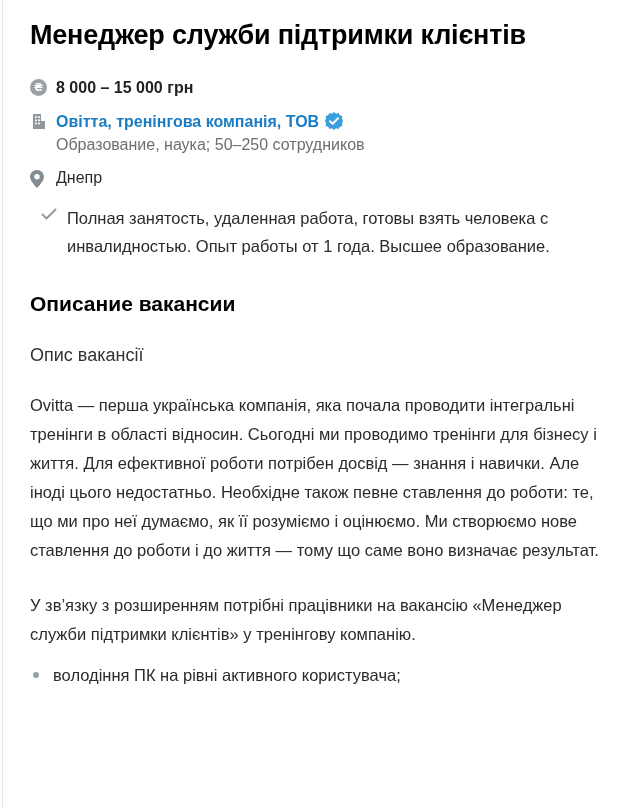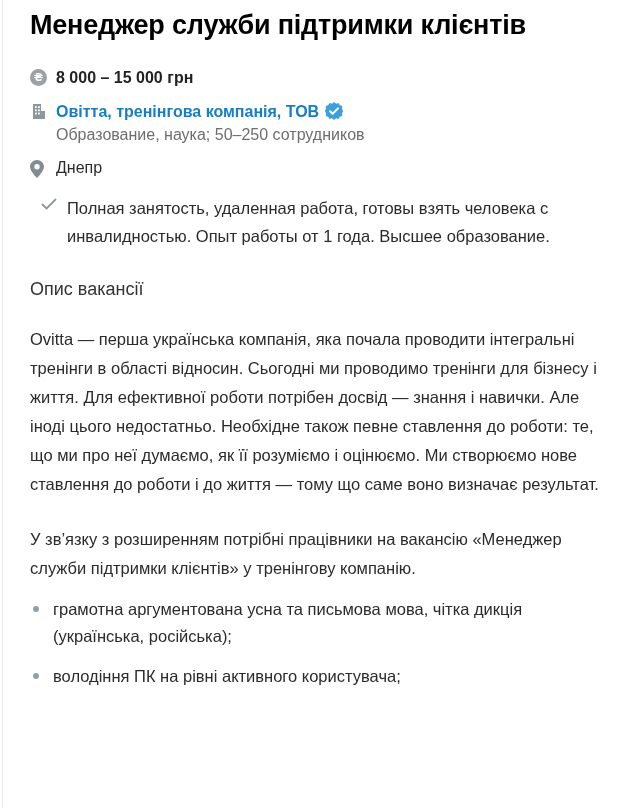--- a/index.html
+++ b/index.html
@@ -20,21 +20,21 @@
   .container {
     padding: 6px 28px 0 30px;
     width: 640px;
   }
   h1.vacancy-title {
     font-size: 27px;
     line-height: 34px;
     font-weight: 700;
     color: #000;
     letter-spacing: -0.2px;
-    margin-top: 2px;
+    margin-top: 12px;
   }
   .summary-row {
     display: flex;
     align-items: flex-start;
   }
   .icon-col {
     width: 26px;
     flex: 0 0 26px;
     display: flex;
     align-items: center;
@@ -180,29 +180,29 @@
 
   <div class="summary-row row-conditions">
     <span class="icon-col">
       <svg width="16" height="16" viewBox="0 0 16 16">
         <path d="M1.5 8.5l4 4L14.5 3.5" stroke="#8e979d" stroke-width="1.8" fill="none" stroke-linecap="round" stroke-linejoin="round"></path>
       </svg>
     </span>
     <span class="conditions-text">Полная занятость, удаленная работа, готовы взять человека с инвалидностью. Опыт работы от 1 года. Высшее образование.</span>
   </div>
 
+  <h2 class="section-heading">Описание вакансии</h2>
 
   <div class="desc">
     <h3 class="sub-heading">Опис вакансії</h3>
 
     <p class="para-1">Ovitta — перша українська компанія, яка почала проводити інтегральні тренінги в області відносин. Сьогодні ми проводимо тренінги для бізнесу і життя. Для ефективної роботи потрібен досвід — знання і навички. Але іноді цього недостатньо. Необхідне також певне ставлення до роботи: те, що ми про неї думаємо, як її розуміємо і оцінюємо. Ми створюємо нове ставлення до роботи і до життя — тому що саме воно визначає результат.</p>
 
     <p class="para-2">У зв’язку з розширенням потрібні працівники на вакансію «Менеджер служби підтримки клієнтів» у тренінгову компанію.</p>
 
 
     <ul class="req-list">
-      <li>грамотна аргументована усна та письмова мова, чітка дикція (українська, російська);</li>
       <li>володіння ПК на рівні активного користувача;</li>
 
     </ul>
   </div>
 
 </div>
 
 </body></html>

